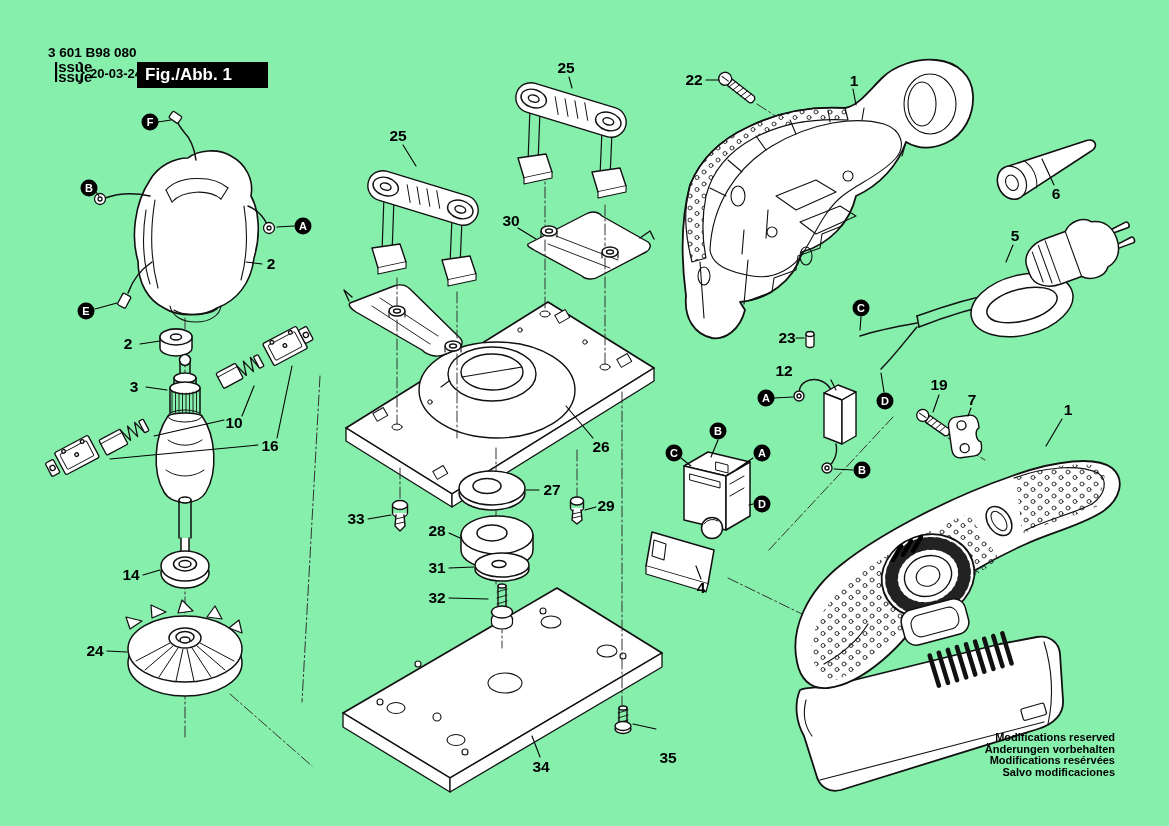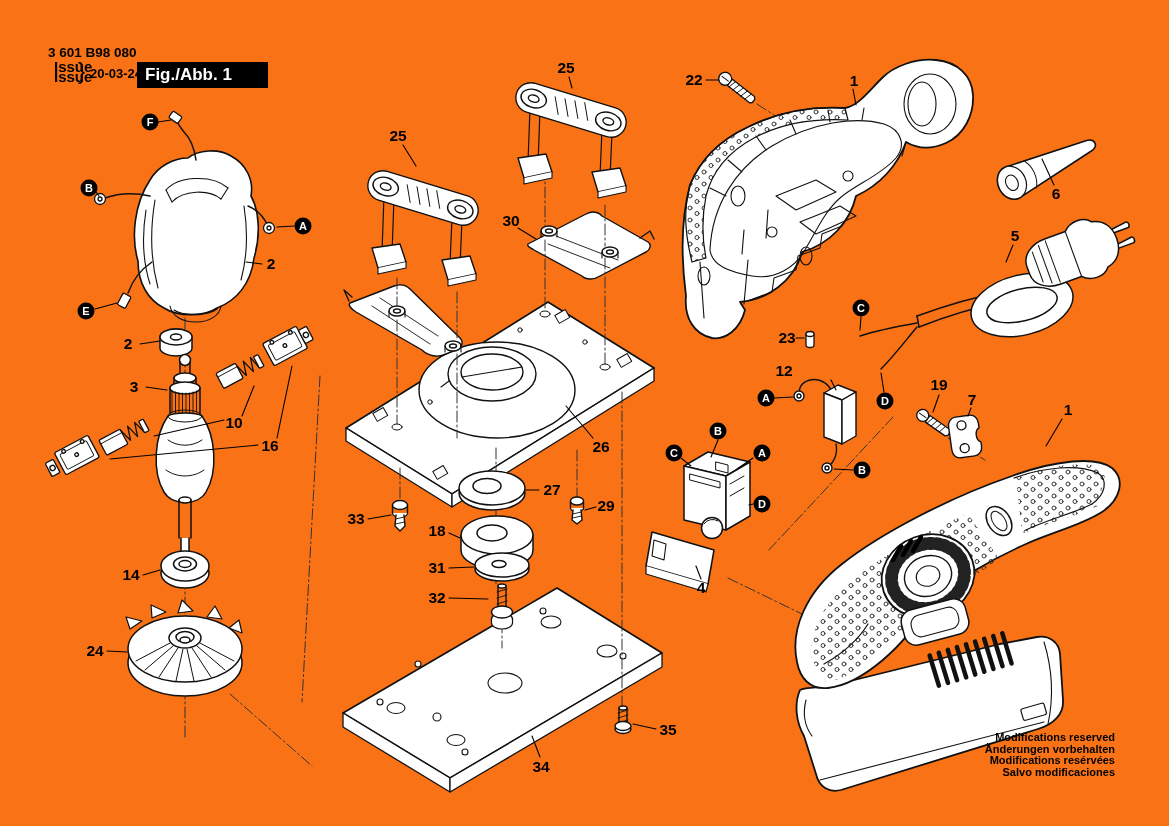--- a/index.html
+++ b/index.html
@@ -1,16 +1,16 @@
 <!DOCTYPE html>
 <html><head>
 <meta charset="utf-8">
 <style>
   html,body{margin:0;padding:0;background:#fff;}
-  .stage{position:relative;width:1169px;height:826px;background:#f97316;overflow:hidden;
+  .stage{position:relative;width:1169px;height:826px;background:#86efac;overflow:hidden;
          font-family:"Liberation Sans",sans-serif;color:#000;}
   .stage svg{position:absolute;left:0;top:0;}
   .plabel{position:absolute;transform:translate(-50%,-50%);font-weight:bold;font-size:15.5px;
           white-space:nowrap;line-height:1;}
   .callout{position:absolute;transform:translate(-50%,-50%);width:17px;height:17px;border-radius:50%;
            background:#000;color:#fff;display:flex;align-items:center;justify-content:center;
            font-size:11px;font-weight:bold;line-height:1;}
   .hdr-pn{position:absolute;left:48px;top:45px;font-size:13.5px;font-weight:bold;}
   .hdr-issue{position:absolute;left:54px;top:62px;font-size:15px;line-height:9.8px;font-weight:bold;}
   .hdr-brace{position:absolute;left:78px;top:59px;font-size:21px;font-weight:normal;transform:scaleY(1.15);}
@@ -611,26 +611,26 @@
 <div class="plabel" style="left:234px;top:423px">10</div>
 <div class="plabel" style="left:270px;top:446px">16</div>
 <div class="plabel" style="left:131px;top:575px">14</div>
 <div class="plabel" style="left:95px;top:651px">24</div>
 <div class="plabel" style="left:398px;top:136px">25</div>
 <div class="plabel" style="left:566px;top:68px">25</div>
 <div class="plabel" style="left:511px;top:221px">30</div>
 <div class="plabel" style="left:601px;top:447px">26</div>
 <div class="plabel" style="left:552px;top:490px">27</div>
 <div class="plabel" style="left:356px;top:519px">33</div>
-<div class="plabel" style="left:437px;top:531px">18</div>
+<div class="plabel" style="left:437px;top:531px">28</div>
 <div class="plabel" style="left:606px;top:506px">29</div>
 <div class="plabel" style="left:437px;top:568px">31</div>
 <div class="plabel" style="left:437px;top:598px">32</div>
 <div class="plabel" style="left:541px;top:767px">34</div>
-<div class="plabel" style="left:668px;top:730px">35</div>
+<div class="plabel" style="left:668px;top:758px">35</div>
 <div class="plabel" style="left:694px;top:80px">22</div>
 <div class="plabel" style="left:854px;top:81px">1</div>
 <div class="plabel" style="left:1056px;top:194px">6</div>
 <div class="plabel" style="left:1015px;top:236px">5</div>
 <div class="plabel" style="left:787px;top:338px">23</div>
 <div class="plabel" style="left:784px;top:371px">12</div>
 <div class="plabel" style="left:939px;top:385px">19</div>
 <div class="plabel" style="left:972px;top:400px">7</div>
 <div class="plabel" style="left:1068px;top:410px">1</div>
 <div class="plabel" style="left:701px;top:588px">4</div>

